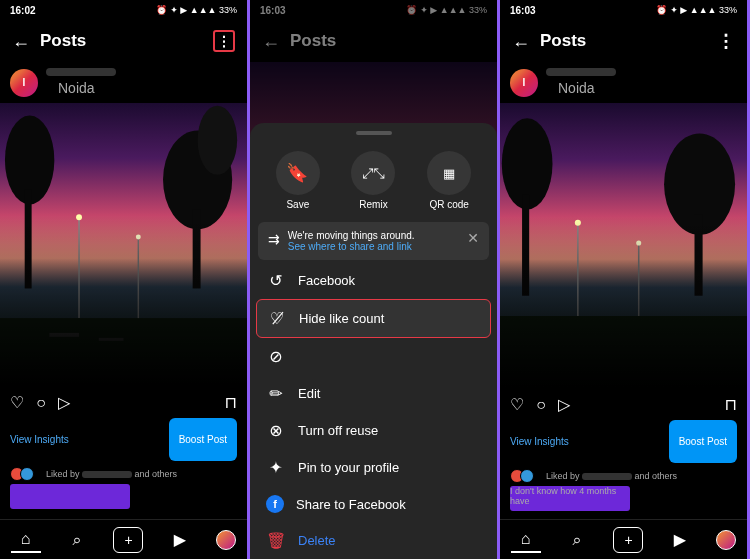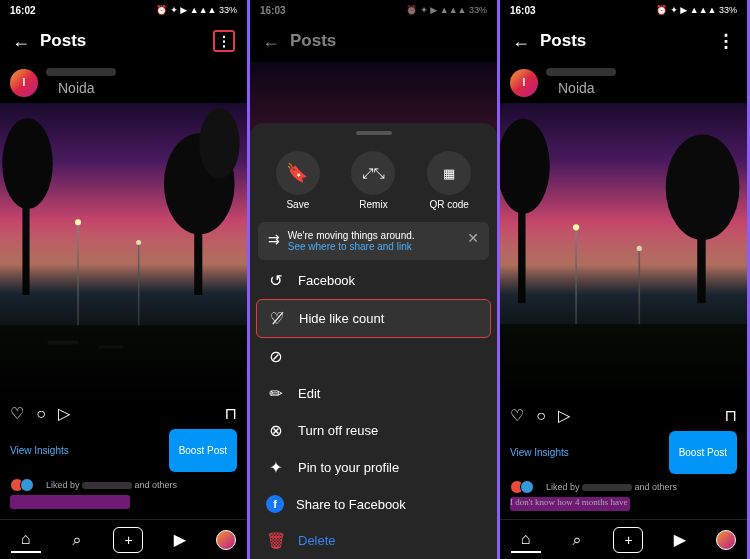--- a/index.html
+++ b/index.html
@@ -194,21 +194,21 @@
       padding: 16px 10px;
       font-size: 10px;
       font-weight: 400;
       cursor: pointer;
     }
     .caption-text {
       color: #aaa;
       font-size: 9px;
       padding: 1px 0 4px;
     }
-    .caption-text span { background: #701a75; height: 14px; display: inline-block; width: 120px; border-radius: 3px; font-family: Liberation Serif, serif; }
+    .caption-text span { background: #6d28d9; height: 25px; display: inline-block; width: 120px; border-radius: 3px; }
 
     
     .bottom-nav {
       display: flex;
       justify-content: space-around;
       align-items: center;
       background: #000;
       padding: 6px 0;
       border-top: 1px solid #222;
       height: 40px;

